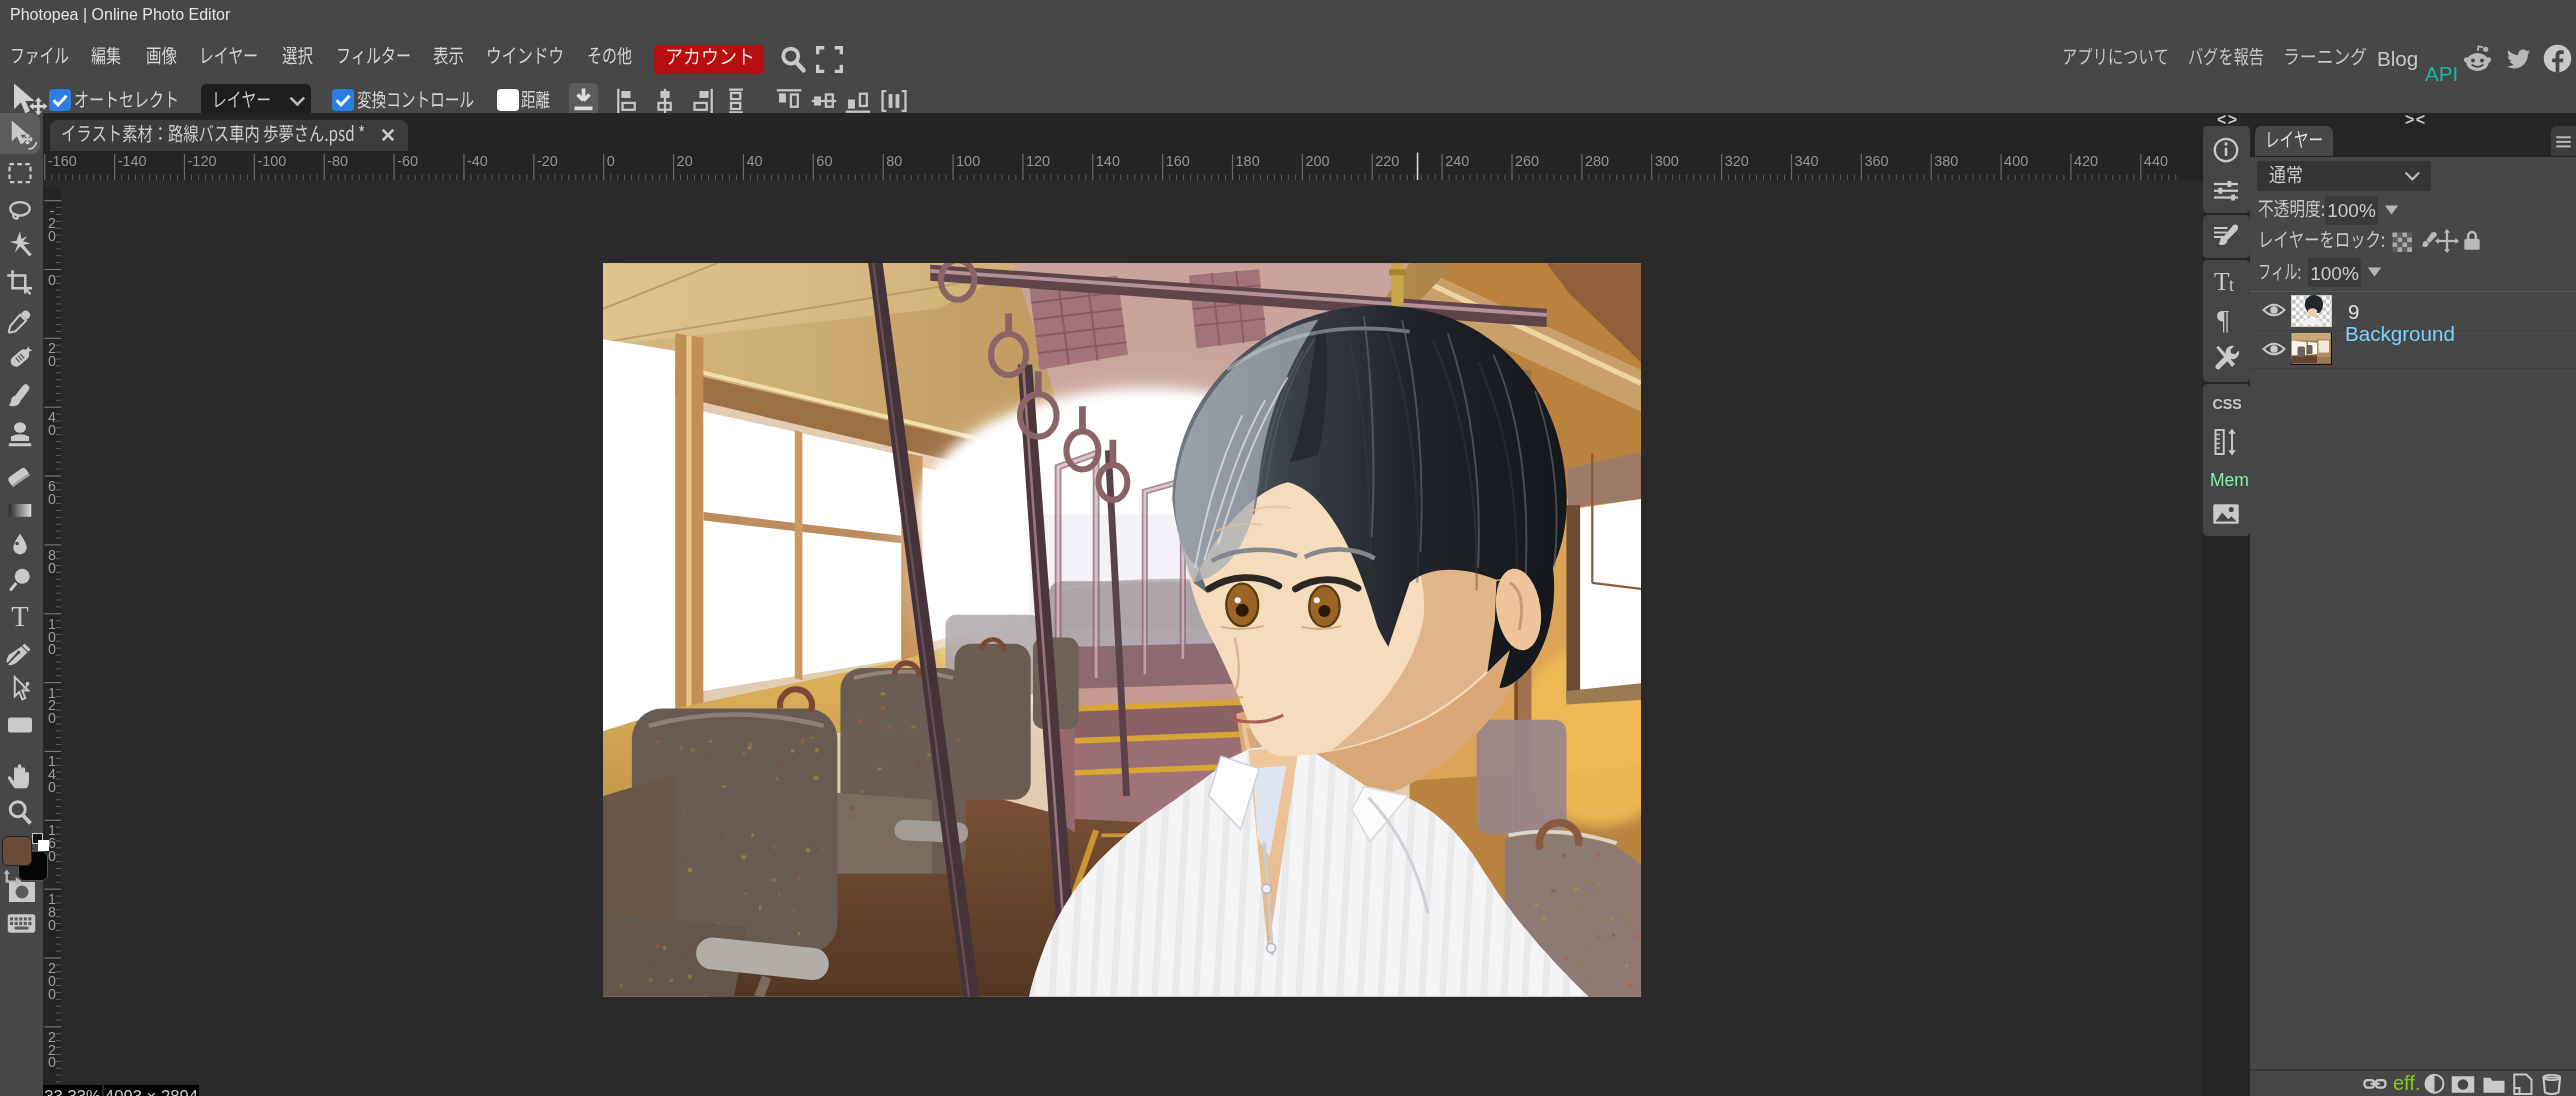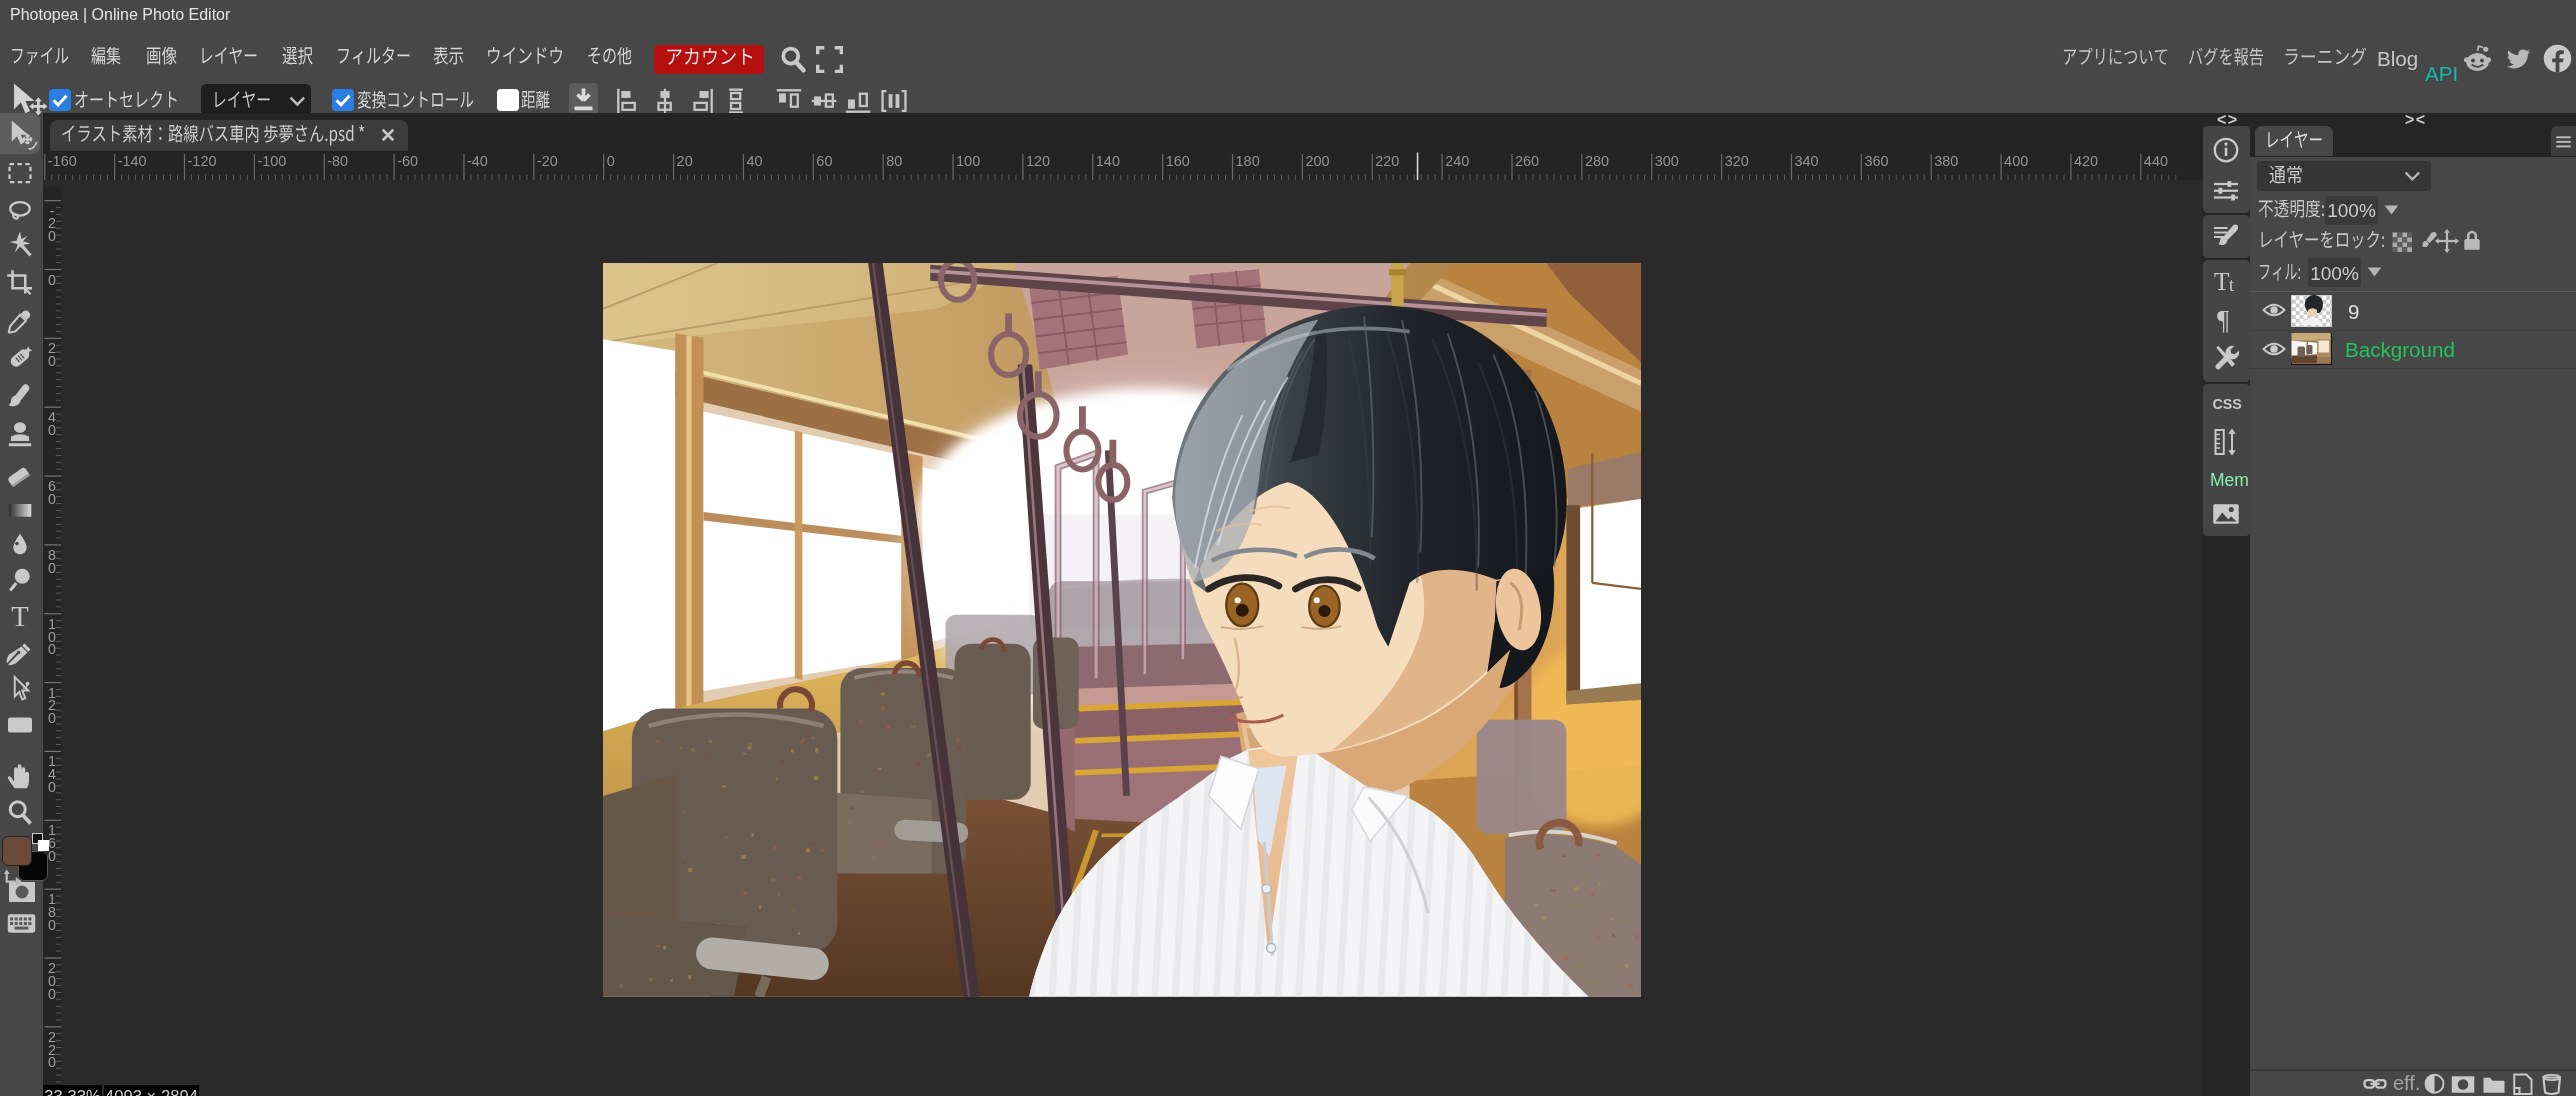--- a/index.html
+++ b/index.html
@@ -997,31 +997,31 @@
 <rect width="52" height="40" fill="#9a7a56"></rect>
 <rect x="0" y="0" width="52" height="10" fill="#c9ab7a"></rect>
 <polygon points="0,10 20,12 20,30 0,34" fill="#f8f4ee"></polygon>
 <polygon points="22,12 34,13 34,28 22,29" fill="#fdfbf6"></polygon>
 <rect x="34" y="8" width="18" height="24" fill="#b08a62"></rect>
 <polygon points="36,10 50,10 50,26 36,26" fill="#f3e8d8"></polygon>
 <rect x="0" y="30" width="34" height="10" fill="#5f4430"></rect>
 <rect x="8" y="18" width="10" height="14" fill="#6e6157" rx="2"></rect>
 <rect x="20" y="16" width="8" height="12" fill="#6e6157" rx="2"></rect>
   </svg>
-<div class="lat" style="left:2345px;top:338px;color:#22c55e">Background</div>
+<div class="lat" style="left:2345px;top:322px;color:#7dd3fc">Background</div>
 <div class="abs" style="left:2250px;top:368px;width:326px;height:0.8px;background:#3f3f3f"></div>
 <div class="abs" style="left:2250px;top:1069px;width:326px;height:1.5px;background:#373737"></div>
 <svg class="abs" style="left:2363px;top:1073px" width="24" height="23" viewBox="0 0 32 30">
     <g fill="none" stroke="#c9c9c9" stroke-width="3">
       <rect x="2" y="9" width="13" height="10" rx="4"></rect>
       <rect x="17" y="9" width="13" height="10" rx="4"></rect>
       <line x1="10" y1="14" x2="22" y2="14"></line>
     </g>
   </svg>
-<div class="lat" style="left:2393px;top:1072px;font-size:20px;color:#a3a3a3">eff.</div>
+<div class="lat" style="left:2393px;top:1072px;font-size:20px;color:#84cc16">eff.</div>
 <svg class="abs" style="left:2424px;top:1073px" width="24" height="23" viewBox="0 0 32 30">
     <circle cx="14" cy="14" r="12" fill="none" stroke="#c9c9c9" stroke-width="2.6"></circle>
     <path d="M14 2 a12 12 0 0 0 0 24Z" fill="#c9c9c9"></path>
   </svg>
 <svg class="abs" style="left:2451px;top:1073px" width="24" height="23" viewBox="0 0 32 30">
     <rect x="1" y="4" width="30" height="22" fill="#c9c9c9"></rect>
     <circle cx="16" cy="15" r="7" fill="#474747"></circle>
   </svg>
 <svg class="abs" style="left:2482px;top:1073px" width="24" height="23" viewBox="0 0 32 30">
     <path d="M2 26 V6 h9 l3 4 h16 v16Z" fill="#c9c9c9"></path>

